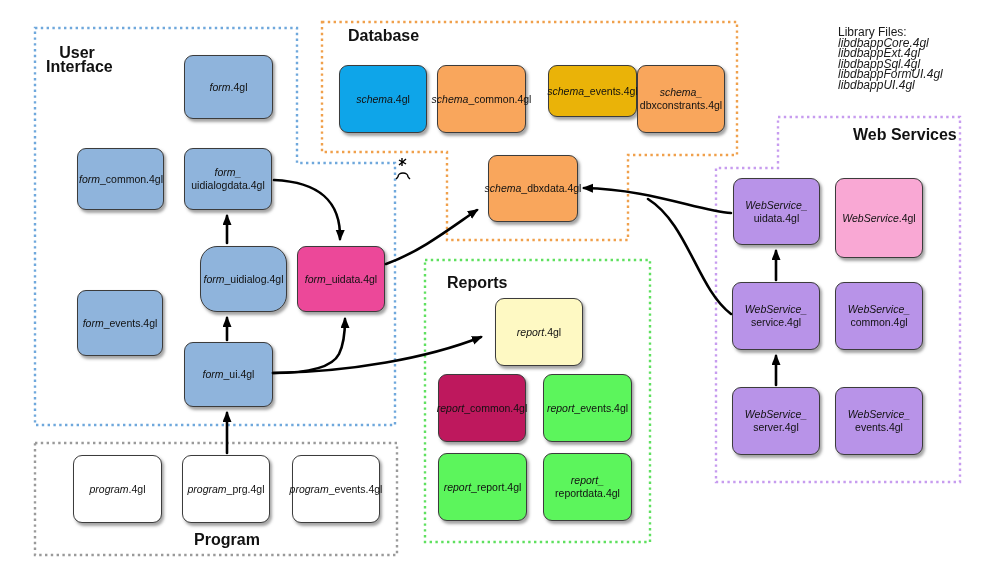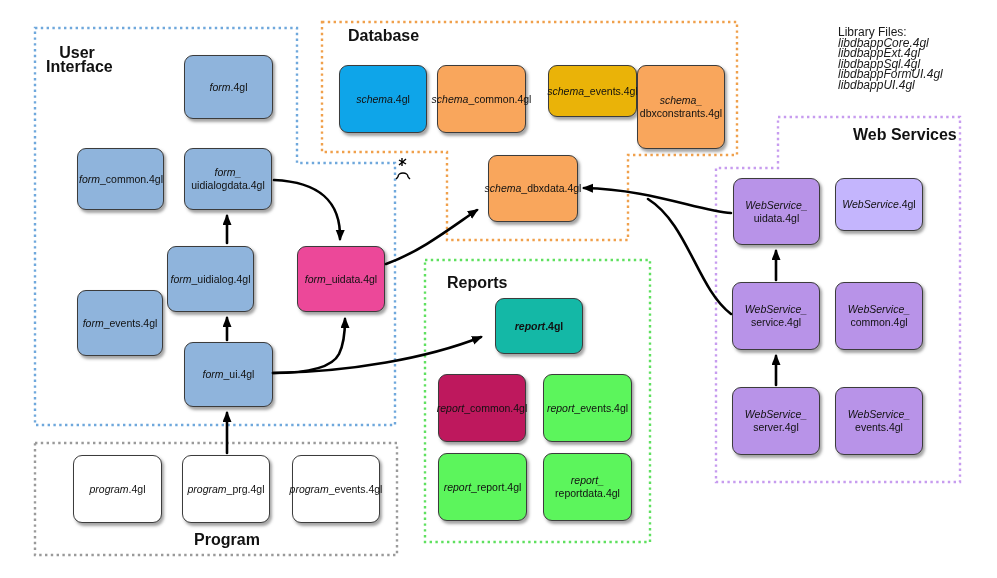--- a/index.html
+++ b/index.html
@@ -61,66 +61,66 @@
       <div class="node" style="left: 77px; top: 148px; width: 87px; height: 62px; background: rgb(143, 180, 220); align-items: flex-end;">
         <div><span class="seg-i">form</span><span class="seg-n">_common.4gl</span></div>
       </div>
       <div class="node" style="left: 184px; top: 148px; width: 88px; height: 62px; background: rgb(143, 180, 220);">
         <div><span class="seg-i">form_</span></div>
         <div><span class="seg-n">uidialogdata.4gl</span></div>
       </div>
       <div class="node" style="left: 77px; top: 246px; width: 86px; height: 66px; background: rgb(143, 180, 220); margin-top: 44px;">
         <div><span class="seg-i">form</span><span class="seg-n">_events.4gl</span></div>
       </div>
-      <div class="node" style="left: 167px; top: 246px; width: 87px; height: 66px; background: rgb(143, 180, 220);">
+      <div class="node" style="left: 200px; top: 246px; width: 87px; height: 66px; background: rgb(143, 180, 220); border-radius: 17px;">
         <div><span class="seg-i">form</span><span class="seg-n">_uidialog.4gl</span></div>
       </div>
       <div class="node" style="left: 297px; top: 246px; width: 88px; height: 66px; background: #ec4899;">
         <div><span class="seg-i">form</span><span class="seg-n">_uidata.4gl</span></div>
       </div>
       <div class="node" style="left: 184px; top: 342px; width: 89px; height: 65px; background: rgb(143, 180, 220);">
         <div><span class="seg-i">form</span><span class="seg-n">_ui.4gl</span></div>
       </div>
       <div class="node" style="left: 339px; top: 65px; width: 88px; height: 68px; background: #0ea5e9;">
         <div><span class="seg-i">schema</span><span class="seg-n">.4gl</span></div>
       </div>
       <div class="node" style="left: 437px; top: 65px; width: 89px; height: 68px; background: rgb(249, 166, 92);">
         <div><span class="seg-i">schema</span><span class="seg-n">_common.4gl</span></div>
       </div>
       <div class="node" style="left: 548px; top: 65px; width: 89px; height: 52px; background: #eab308;">
         <div><span class="seg-i">schema</span><span class="seg-n">_events.4gl</span></div>
       </div>
-      <div class="node" style="left: 637px; top: 65px; width: 88px; height: 84px; background: rgb(249, 166, 92);">
+      <div class="node" style="left: 637px; top: 65px; width: 88px; height: 68px; background: rgb(249, 166, 92);">
         <div><span class="seg-i">schema_</span></div>
         <div><span class="seg-n">dbxconstrants.4gl</span></div>
       </div>
       <div class="node" style="left: 488px; top: 155px; width: 90px; height: 67px; background: rgb(249, 166, 92);">
         <div><span class="seg-i">schema</span><span class="seg-n">_dbxdata.4gl</span></div>
       </div>
-      <div class="node" style="left: 495px; top: 298px; width: 88px; height: 56px; background: #14b8a6; font-weight: bold;">
+      <div class="node" style="left: 495px; top: 298px; width: 88px; height: 68px; background: #fef9c3;">
         <div><span class="seg-i">report</span><span class="seg-n">.4gl</span></div>
       </div>
       <div class="node" style="left: 438px; top: 374px; width: 88px; height: 68px; background: #be185d;">
         <div><span class="seg-i">report</span><span class="seg-n">_common.4gl</span></div>
       </div>
       <div class="node" style="left: 543px; top: 374px; width: 89px; height: 68px; background: rgb(92, 245, 92);">
         <div><span class="seg-i">report</span><span class="seg-n">_events.4gl</span></div>
       </div>
       <div class="node" style="left: 438px; top: 453px; width: 89px; height: 68px; background: rgb(92, 245, 92);">
         <div><span class="seg-i">report</span><span class="seg-n">_report.4gl</span></div>
       </div>
       <div class="node" style="left: 543px; top: 453px; width: 89px; height: 68px; background: rgb(92, 245, 92);">
         <div><span class="seg-i">report_</span></div>
         <div><span class="seg-n">reportdata.4gl</span></div>
       </div>
       <div class="node" style="left: 733px; top: 178px; width: 87px; height: 67px; background: rgb(184, 147, 232);">
         <div><span class="seg-i">WebService_</span></div>
         <div><span class="seg-n">uidata.4gl</span></div>
       </div>
-      <div class="node" style="left: 835px; top: 178px; width: 88px; height: 53px; background: #c4b5fd;">
+      <div class="node" style="left: 835px; top: 178px; width: 88px; height: 80px; background: #f9a8d4;">
         <div><span class="seg-i">WebService</span><span class="seg-n">.4gl</span></div>
       </div>
       <div class="node" style="left: 732px; top: 282px; width: 88px; height: 68px; background: rgb(184, 147, 232);">
         <div><span class="seg-i">WebService_</span></div>
         <div><span class="seg-n">service.4gl</span></div>
       </div>
       <div class="node" style="left: 835px; top: 282px; width: 88px; height: 68px; background: rgb(184, 147, 232);">
         <div><span class="seg-i">WebService_</span></div>
         <div><span class="seg-n">common.4gl</span></div>
       </div>

